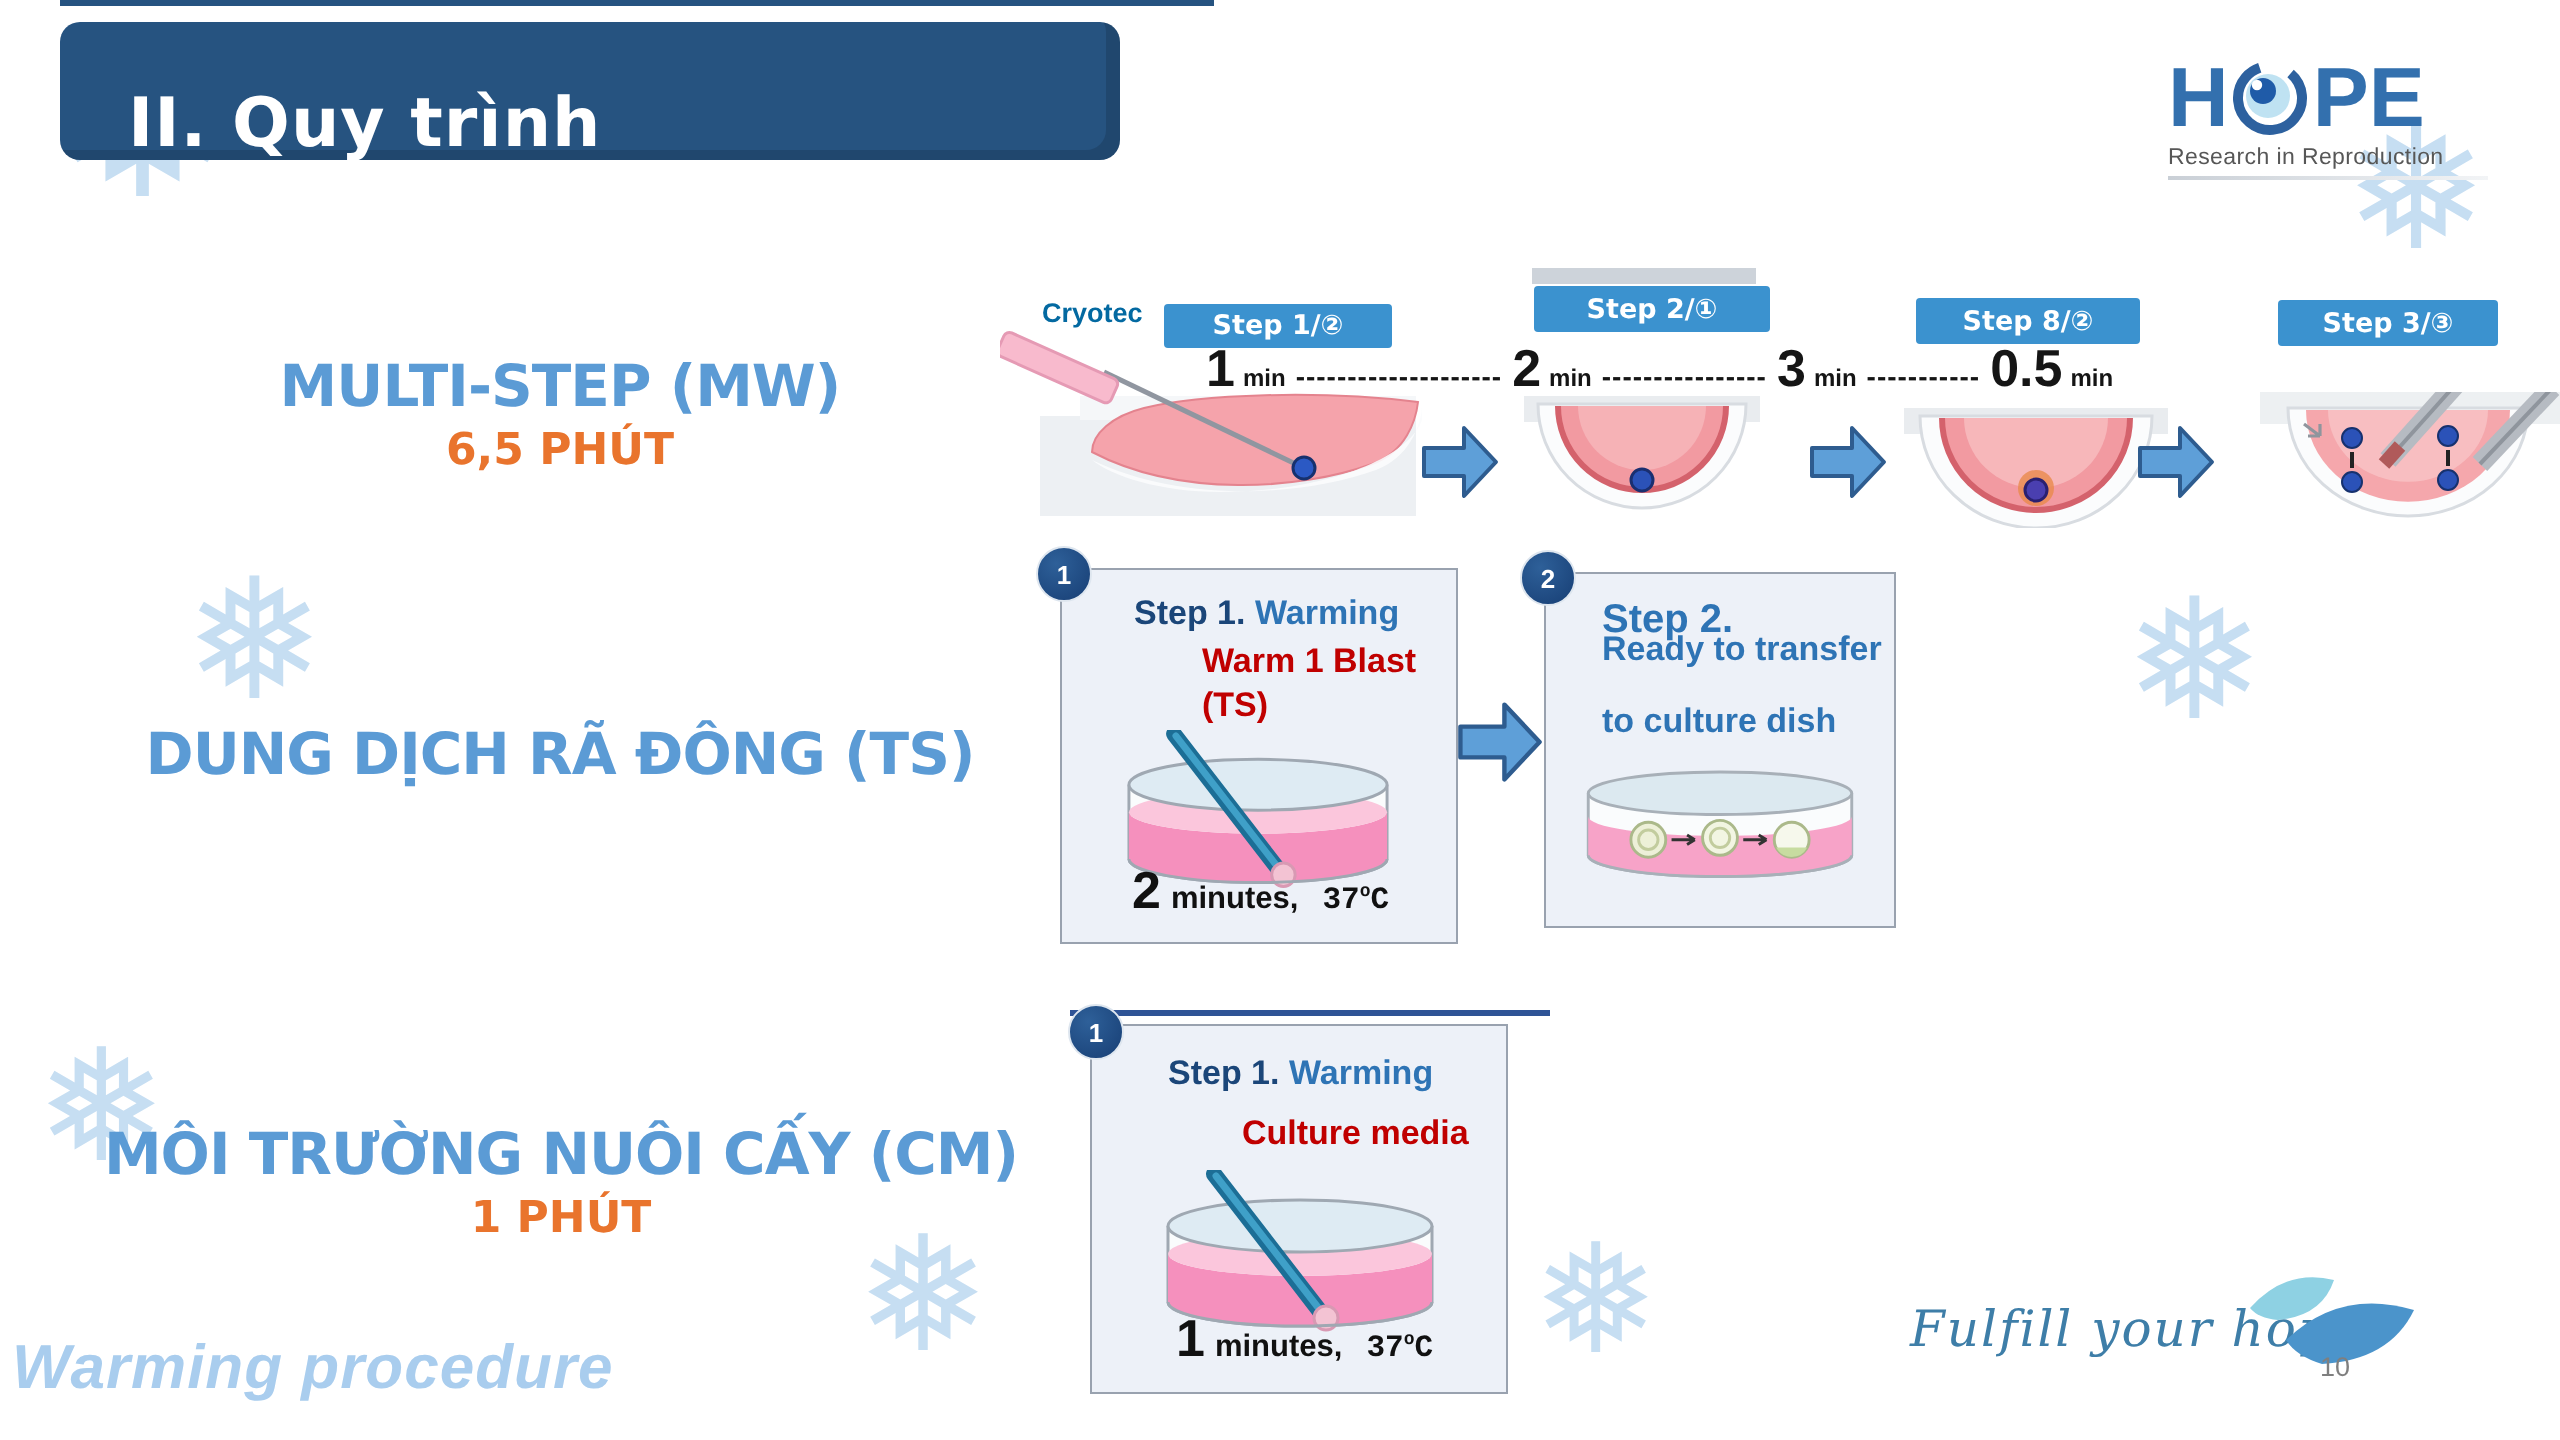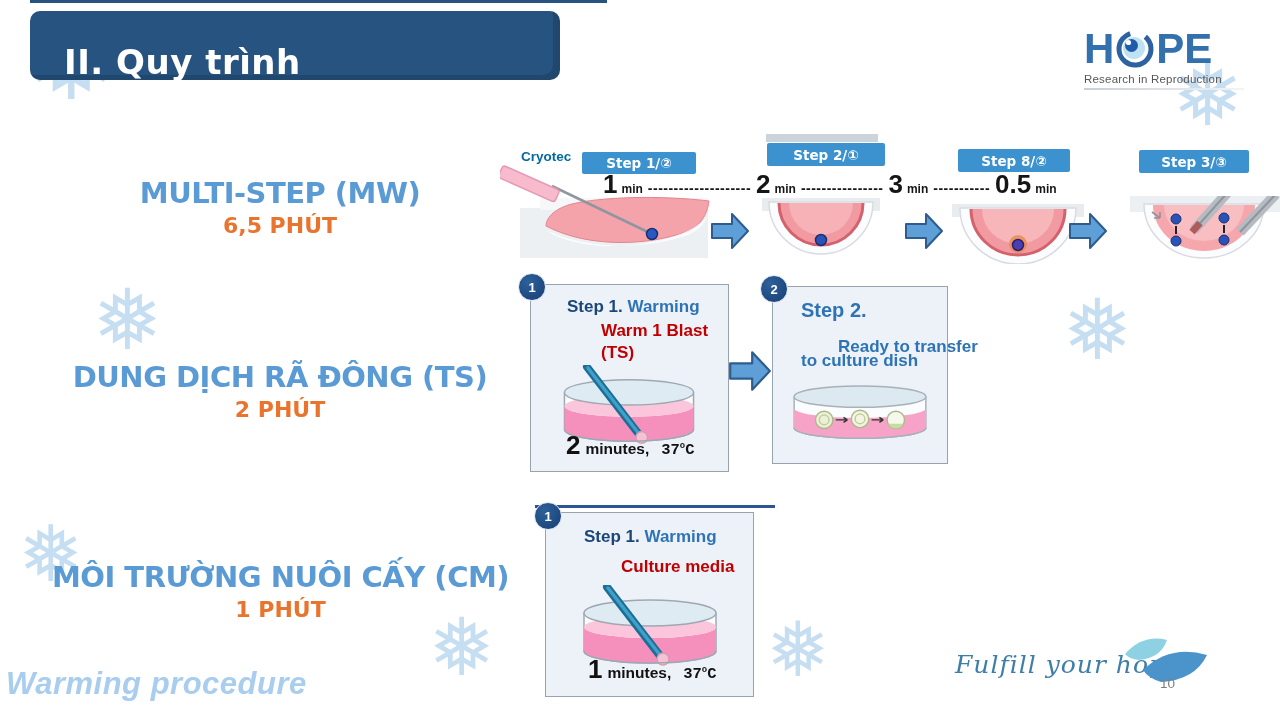--- a/index.html
+++ b/index.html
@@ -103,21 +103,20 @@
     <div class="logo-sub">Research in Reproduction</div>
     <div class="logo-line"></div>
   </div>
 
   <div class="method" style="left:60px;top:176px;width:440px;">
     <div class="name">MULTI-STEP (MW)</div>
     <div class="dur">6,5 PHÚT</div>
   </div>
   <div class="method" style="left:40px;top:360px;width:480px;">
     <div class="name">DUNG DỊCH RÃ ĐÔNG (TS)</div>
-    <div class="dur">2 PHÚT</div>
   </div>
   <div class="method" style="left:28px;top:560px;width:505px;">
     <div class="name">MÔI TRƯỜNG NUÔI CẤY (CM)</div>
     <div class="dur">1 PHÚT</div>
   </div>
 
   <div class="cryotec">Cryotec</div>
   <div class="badge" style="left:582px;top:152px;width:114px;height:22px;">Step 1/②</div>
   <div class="abs z3" style="left:766px;top:134px;width:112px;height:8px;background:#CDD3DA;"></div>
   <div class="badge" style="left:767px;top:143px;width:118px;height:23px;">Step 2/①</div>
@@ -223,21 +222,21 @@
     </div>
   </div>
 
   <svg class="abs z3" style="left:728px;top:350px;" width="44" height="42" viewBox="0 0 40 38">
     <path d="M2 12 L22 12 L22 2 L38 19 L22 36 L22 26 L2 26 Z" fill="#5E9FD8" stroke="#2E5C8F" stroke-width="2" stroke-linejoin="round"></path>
   </svg>
 
   <div class="nbadge" style="left:760px;top:275px;">2</div>
   <div class="card" style="left:772px;top:286px;width:174px;height:176px;">
     <div class="step2title" style="left:28px;top:12px;">Step 2.</div>
-    <div class="step2line" style="left:28px;top:50px;margin-left:37px;">Ready to transfer</div>
+    <div class="step2line" style="left:28px;top:28px;">Ready to transfer</div>
     <div class="step2line" style="left:28px;top:64px;">to culture dish</div>
     <svg class="abs" style="left:14px;top:98px;" width="146" height="62" viewBox="0 0 150 64">
       <path d="M7 12 V44 A68 11 0 0 0 143 44 V12" fill="#FAFCFD" stroke="#A8B0B8" stroke-width="1.5"></path>
       <path d="M7 24 V44 A68 11 0 0 0 143 44 V24 A68 10 0 0 1 7 24 Z" fill="#F7A3C8"></path>
       <ellipse cx="75" cy="12" rx="68" ry="11" fill="#DCE9F0" stroke="#A8B0B8" stroke-width="1.5"></ellipse>
       <circle cx="38" cy="36" r="9" fill="#EDF0D8" stroke="#ABB98A" stroke-width="1.5"></circle>
       <circle cx="38" cy="36" r="5" fill="none" stroke="#C2CC9E" stroke-width="1.5"></circle>
       <path d="M50 36 H62 M62 36 l-4 -2.5 M62 36 l-4 2.5" stroke="#333" stroke-width="1.5" fill="none"></path>
       <circle cx="75" cy="35" r="9" fill="#F2F5E2" stroke="#ABB98A" stroke-width="1.5"></circle>
       <circle cx="75" cy="35" r="5" fill="none" stroke="#C2CC9E" stroke-width="1.5"></circle>

